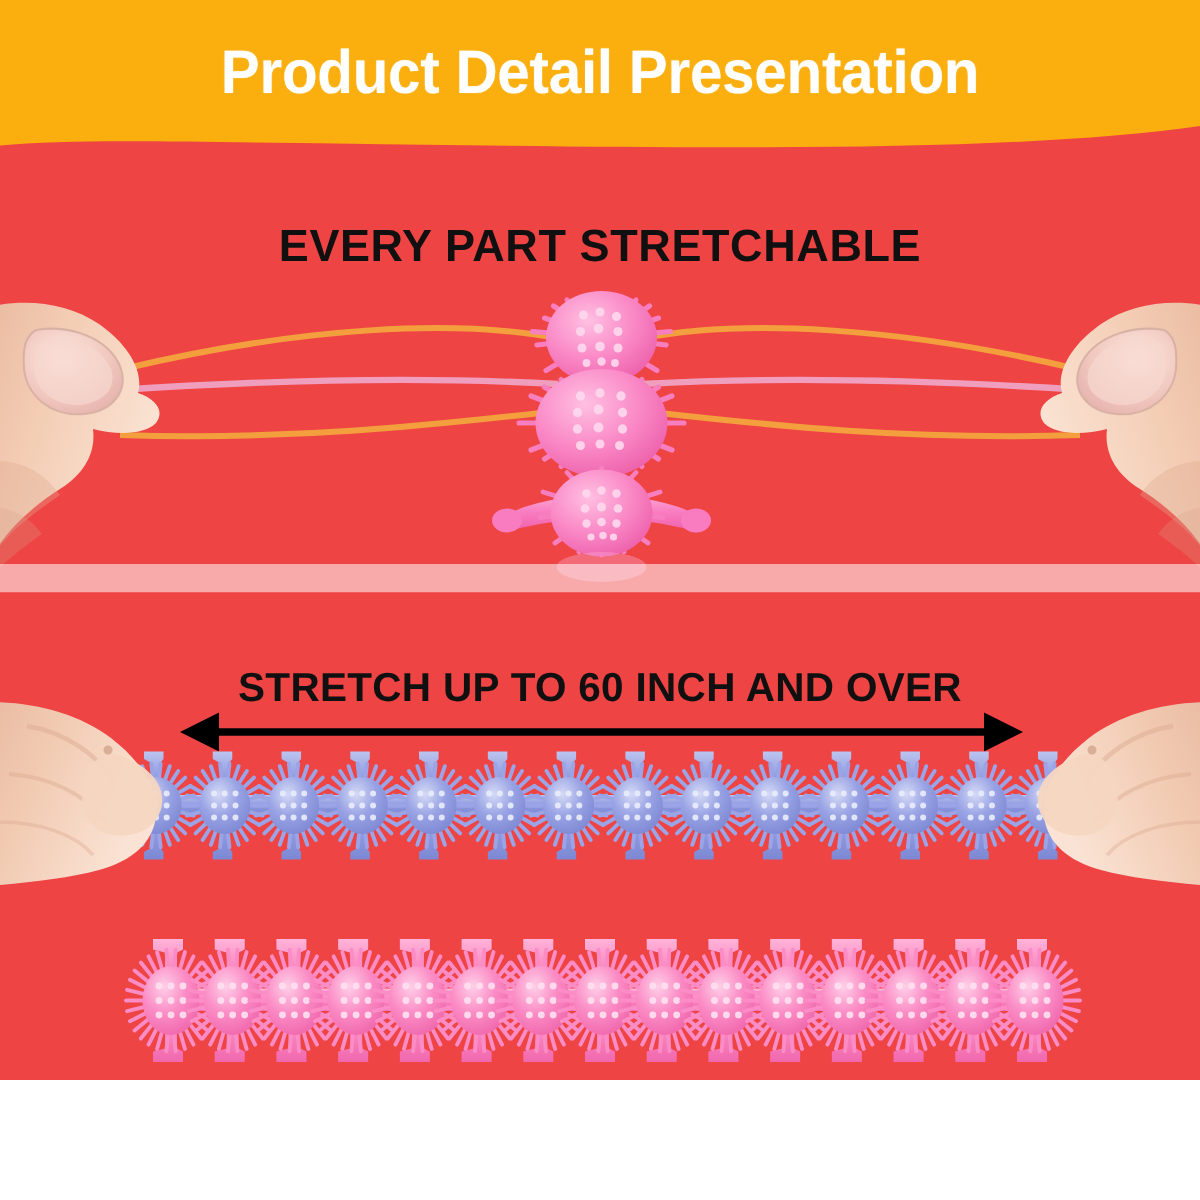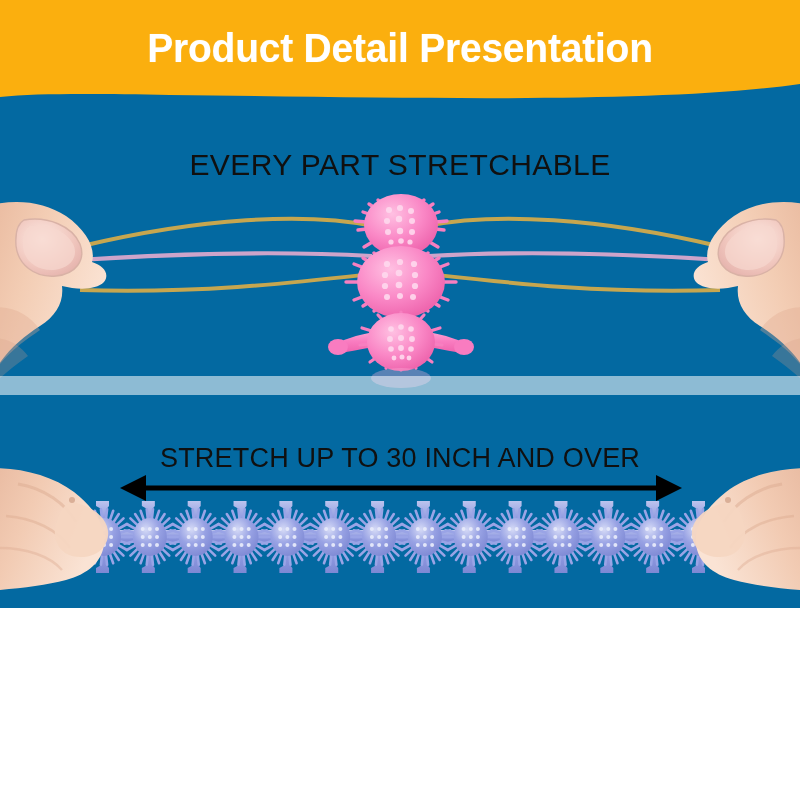--- a/index.html
+++ b/index.html
@@ -3,21 +3,21 @@
 <meta charset="utf-8">
 <style>
   html,body{margin:0;padding:0;}
   body{
     width:800px;height:800px;
     background:#ffffff;
     font-family:"Liberation Sans",sans-serif;
     overflow:hidden;
     position:relative;
   }
-  #stage{position:relative;width:800px;height:608px;background:#0369a1;overflow:hidden;}
+  #stage{position:relative;width:800px;height:720px;background:#ef4444;overflow:hidden;}
 
   
   #banner{position:absolute;left:0;top:0;width:800px;height:110px;overflow:hidden;}
   #banner svg{position:absolute;left:0;top:0;}
   #banner-title{
     position:absolute;left:0;top:0;width:800px;height:96px;
     display:flex;align-items:center;justify-content:center;
     color:#ffffff;
     font-size:41px;
     font-weight:bold;
@@ -26,20 +26,21 @@
     white-space:nowrap;
     text-shadow:0 0 1px rgba(255,255,255,.4);
   }
 
   
   .caption{
     position:absolute;
     width:800px;text-align:center;
     color:#101010;
     white-space:nowrap;
+    font-weight:bold;
   }
   #caption-stretchable{top:148px;font-size:30px;letter-spacing:0.4px;}
   #caption-stretch60{top:443px;font-size:27px;letter-spacing:0.2px;}
   #caption-length{top:742px;font-size:27px;letter-spacing:0.2px;}
 
   
   #sec1{position:absolute;left:0;top:190px;width:800px;height:205px;}
   #sec1 svg{position:absolute;left:0;top:0;}
 
   
@@ -249,21 +250,21 @@
         <path d="M-20,120 C6,112 28,122 40,140 C26,150 4,164 -8,186 L-20,190 Z" fill="#dfa98e" opacity="0.35"></path>
         <path d="M-20,150 C0,144 18,152 28,166 C14,176 -2,188 -10,200 L-20,200 Z" fill="#d9a087" opacity="0.25"></path>
         <path d="M24,30 C48,26 72,36 80,54 C86,70 76,84 56,86 C34,88 18,74 16,56 C15,42 17,34 24,30 Z" fill="url(#nailG)" stroke="#d9b2a6" stroke-width="1.4"></path>
         <path d="M30,36 C50,33 68,42 74,56 C78,68 70,78 54,80 C36,81 24,70 23,57 C22,46 25,39 30,36 Z" fill="#f6d7cf" opacity="0.7"></path>
       </g>
 
       <rect x="0" y="186" width="800" height="19" fill="#ffffff" opacity="0.55"></rect>
     </svg>
   </div>
 
-  <div class="caption" id="caption-stretch60">STRETCH UP TO 30 INCH AND OVER</div>
+  <div class="caption" id="caption-stretch60">STRETCH UP TO 60 INCH AND OVER</div>
 
   <div id="sec2">
     <svg width="800" height="130" viewBox="0 0 800 130">
       <defs>
         <linearGradient id="skinF" x1="0" y1="0" x2="1" y2="0.4">
           <stop offset="0" stop-color="#e5b49a"></stop>
           <stop offset="0.5" stop-color="#f2cbb3"></stop>
           <stop offset="1" stop-color="#fae3d4"></stop>
         </linearGradient>
         <linearGradient id="blueBody" x1="0" y1="0" x2="0" y2="1">

